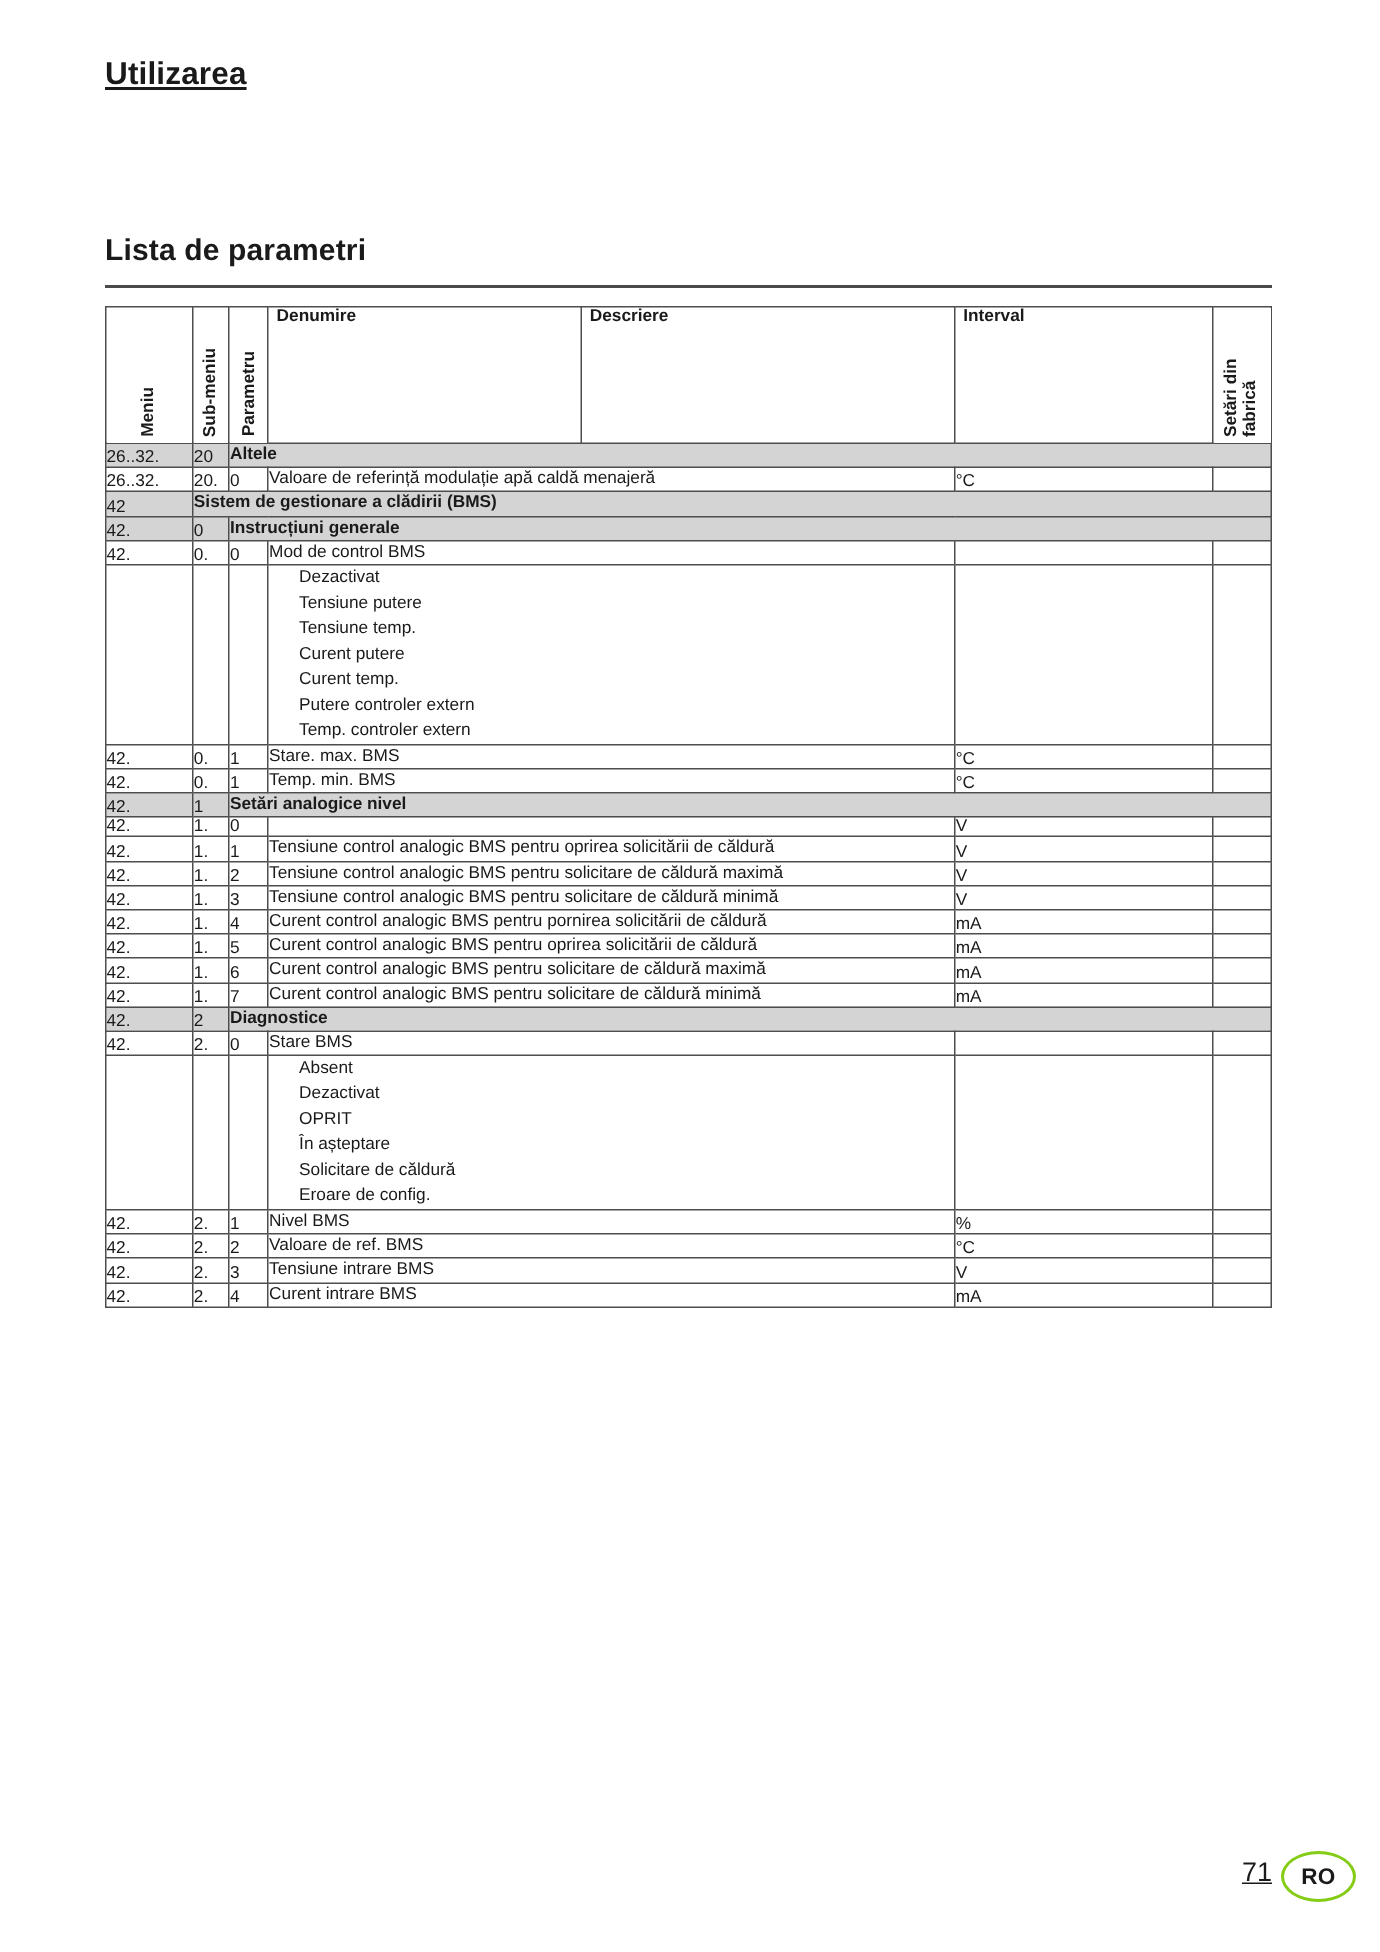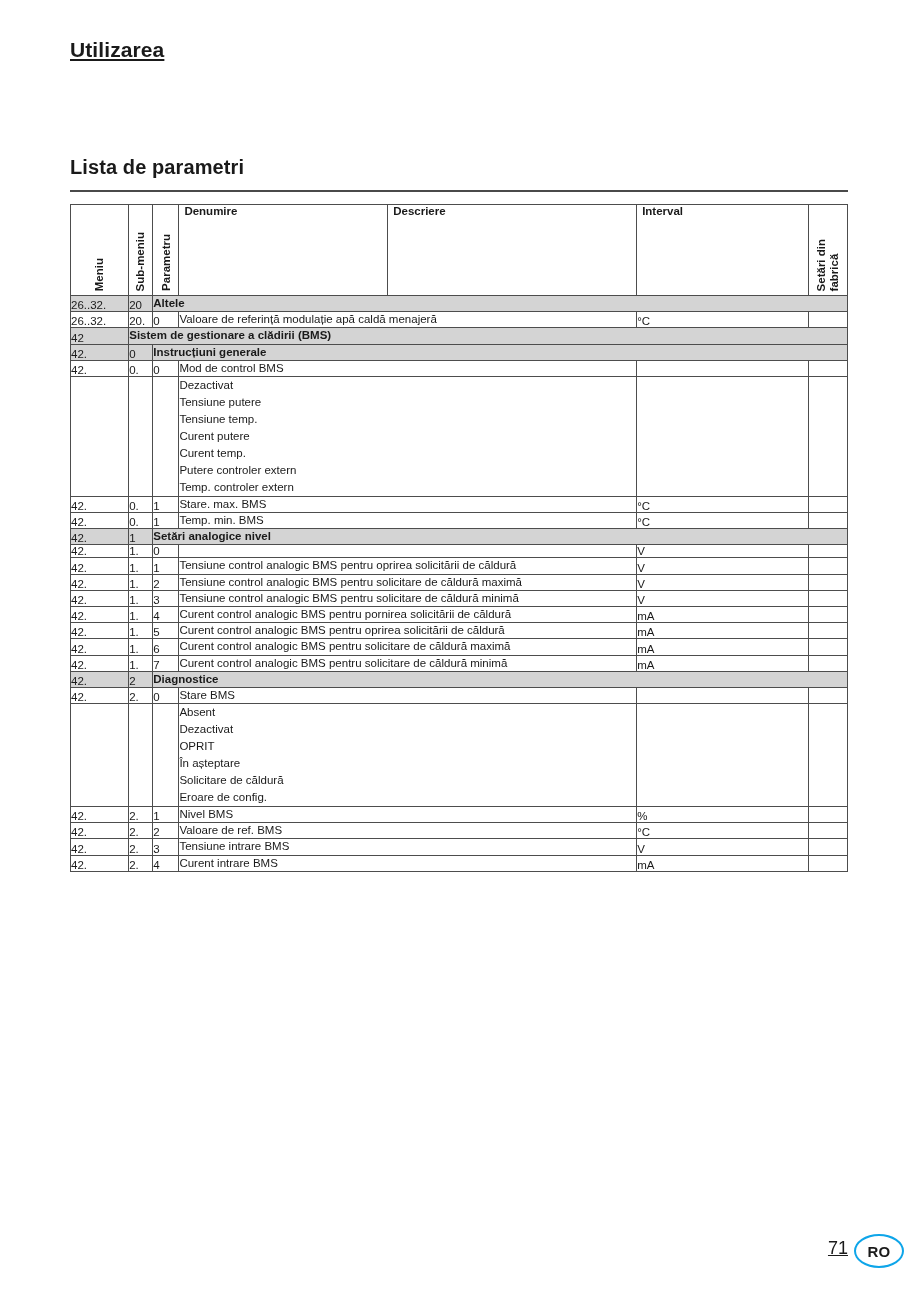--- a/index.html
+++ b/index.html
@@ -78,32 +78,32 @@
     font-size:11.5px;line-height:1.32;
   }
   .txt.b{font-weight:bold;}
   .shade{background:#d4d4d4 !important;}
   .unit{padding:3px 3px 3px 6px;vertical-align:top;font-size:11.5px;}
   .blank{padding:3px;}
   .opts{
     padding:5px 3px 6px 6px;vertical-align:top;
     font-size:11.5px;line-height:1.48;
   }
-  .opts div{white-space:nowrap;}
+  .opts div{white-space:nowrap;margin-left:20px;}
   .rowtall td{vertical-align:top;}
 
   
   .pageno{
     position:absolute;right:72px;bottom:42px;
     font-size:18px;
     text-decoration:underline;
   }
   .ro-badge{
     position:absolute;right:16px;bottom:33px;
-    width:46px;height:30px;border:2px solid #0ea5e9;border-radius:50%;
+    width:46px;height:30px;border:2px solid #84cc16;border-radius:50%;
     display:flex;align-items:center;justify-content:center;
     font-size:15px;font-weight:bold;letter-spacing:.3px;
   }
 </style>
 </head>
 <body>
 
 <div class="page">
 
   <div class="chapter-title">Utilizarea</div>

